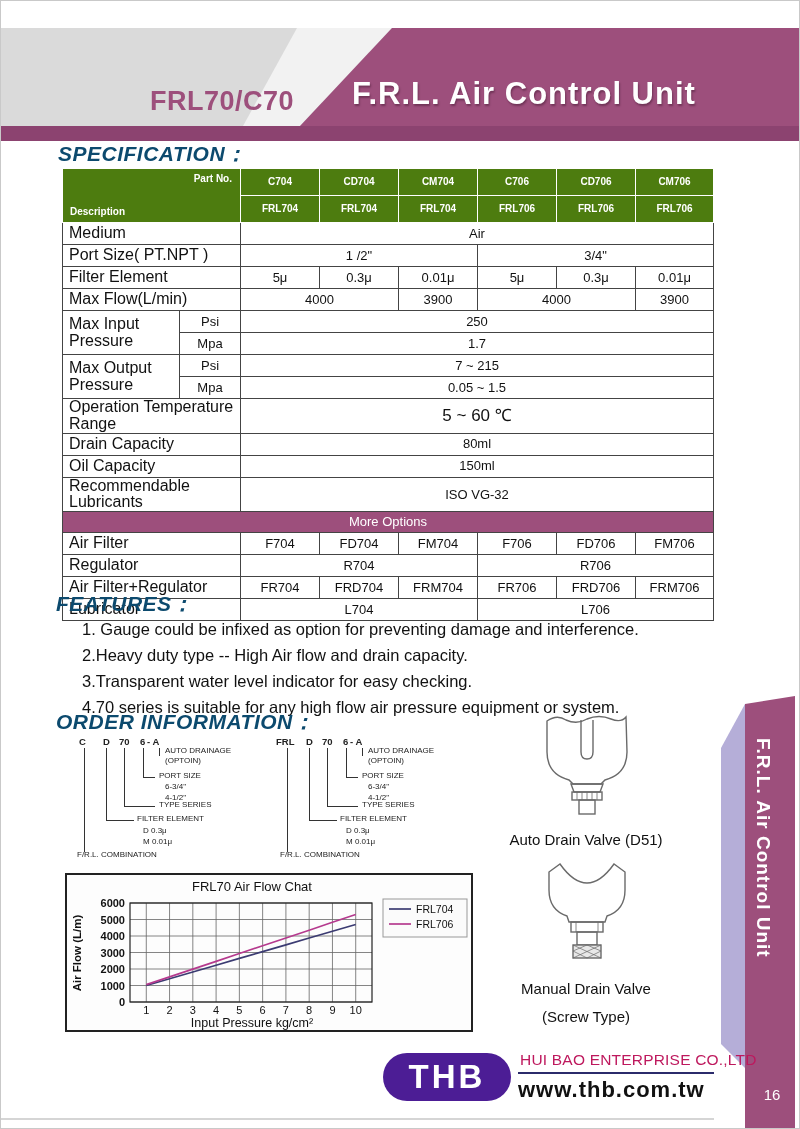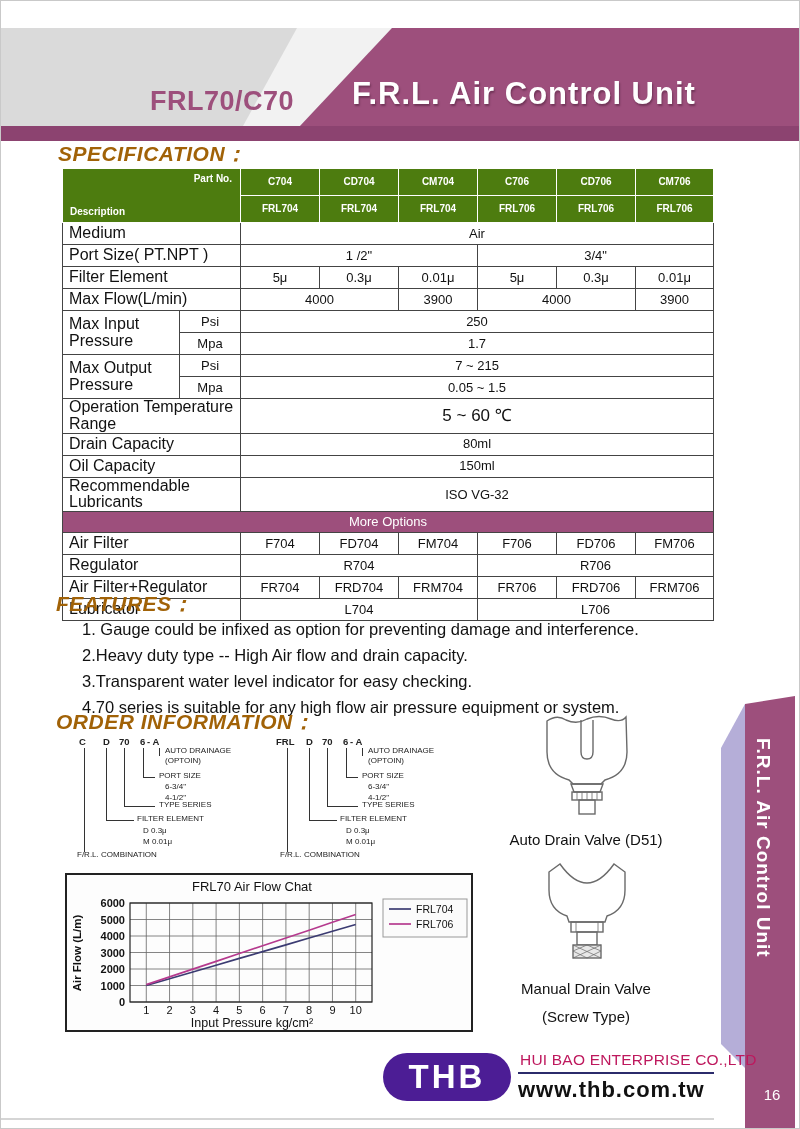--- a/index.html
+++ b/index.html
@@ -8,21 +8,21 @@
   .page-frame{position:absolute;inset:0;border:1px solid #c9c9c9;pointer-events:none;}
 
   
   .header{position:absolute;top:0;left:0;width:800px;height:113px;margin-top:28px;}
   .model-label{position:absolute;left:150px;top:58px;font-size:27px;font-weight:bold;
                color:#9d4f7c;letter-spacing:.5px;}
   .page-title{position:absolute;left:352px;top:48px;font-size:31px;font-weight:bold;color:#fff;
               letter-spacing:1px;text-shadow:1px 2px 2px rgba(60,20,45,.45);}
 
   
-  .sec-head{position:absolute;color:#a16207;font-size:21px;font-weight:bold;font-style:italic;
+  .sec-head{position:absolute;color:#0c4a6e;font-size:21px;font-weight:bold;font-style:italic;
             letter-spacing:.5px;}
   #spec-head{left:58px;top:140px;}
   #feat-head{left:56px;top:590px;}
   #order-head{left:56px;top:708px;}
 
   
   .spec-table{position:absolute;left:62px;top:168px;border-collapse:collapse;table-layout:fixed;
               width:651px;font-size:13px;color:#111;}
   .spec-table td{border:1px solid #444;text-align:center;padding:0;height:21px;line-height:1.05;
                  overflow:hidden;}

